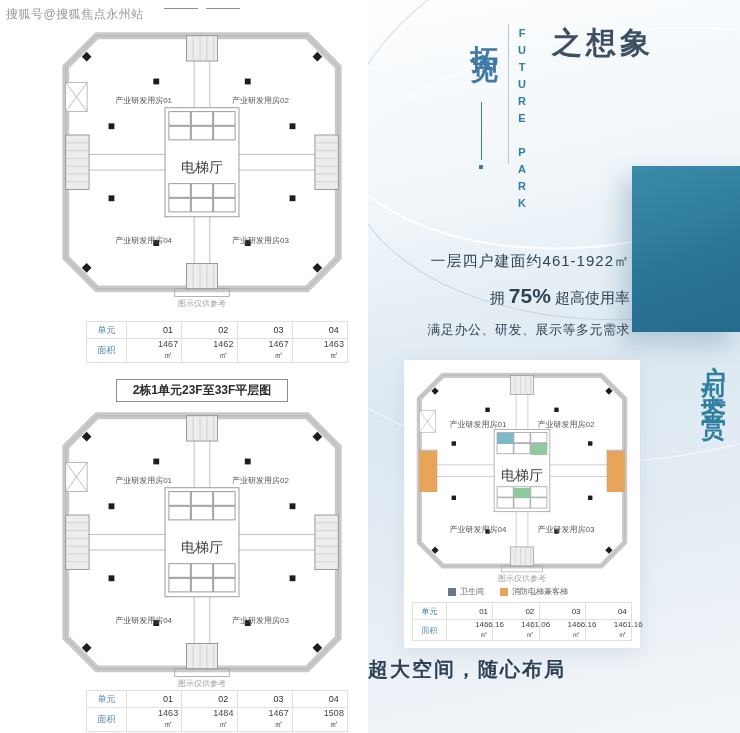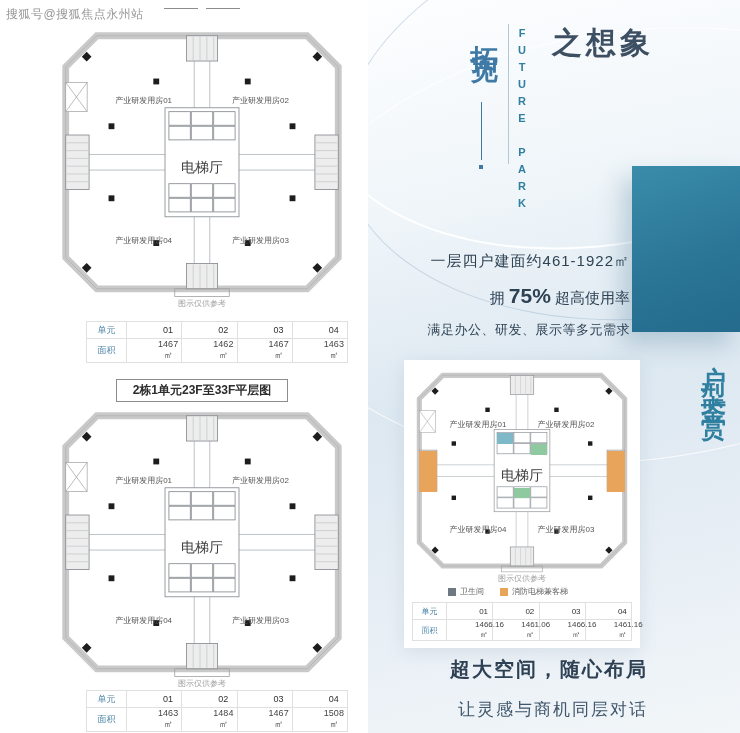--- a/index.html
+++ b/index.html
@@ -79,21 +79,21 @@
     font-size:8px; color:#666; }
   .legend-item { display:flex; align-items:center; }
   .swatch { width:8px; height:8px; display:inline-block; margin-right:4px; }
   .swatch-gray { background:#707883; }
   .swatch-orange { background:#e9a45b; }
   .t3 { left:8px; top:242px; width:220px; }
   .t3 th { width:34px; font-size:8px; }
   .t3 td { font-size:8px; }
 
   
-  .outro { position:absolute; left:390px; top:656px; width:258px; text-align:right; }
+  .outro { position:absolute; left:368px; top:656px; width:258px; text-align:left; }
   .outro1 { font-size:20px; font-weight:bold; color:#2e4154; letter-spacing:2px; margin-bottom:15px; }
   .outro2 { font-size:17px; color:#40566b; letter-spacing:2px; }
 </style>
 </head>
 <body>
 
 <div class="page">
 
   <svg width="0" height="0" style="position:absolute" aria-hidden="true">
     <defs>
@@ -321,16 +321,15 @@
           <td>1461.06㎡</td>
           <td>1466.16㎡</td>
           <td>1461.16㎡</td>
         </tr>
       </tbody>
     </table>
   </div>
 
   <div class="outro">
     <div class="outro1">超大空间，随心布局</div>
-    <div class="outro2">让灵感与商机同层对话</div>
   </div>
 
 </div>
 
 </body></html>

